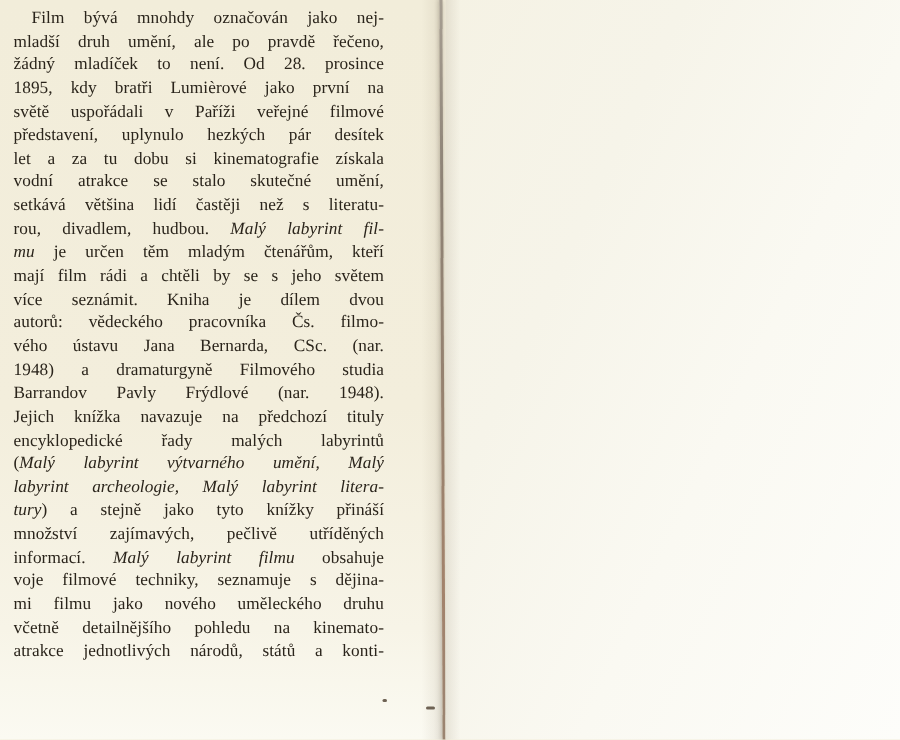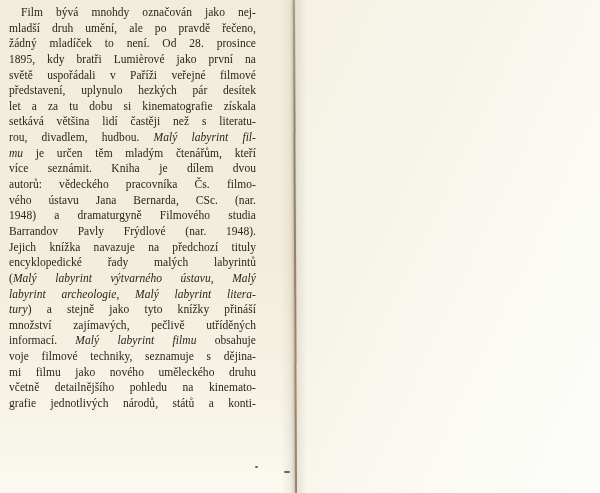--- a/index.html
+++ b/index.html
@@ -67,39 +67,41 @@
 
   <div class="page page-left">
     <div class="column" id="col-left">
         <div class="line indent"><span>Film bývá mnohdy označován jako nej-</span></div>
         <div class="line"><span>mladší druh umění, ale po pravdě řečeno,</span></div>
         <div class="line"><span>žádný mladíček to není. Od 28. prosince</span></div>
         <div class="line"><span>1895, kdy bratři Lumièrové jako první na</span></div>
         <div class="line"><span>světě uspořádali v Paříži veřejné filmové</span></div>
         <div class="line"><span>představení, uplynulo hezkých pár desítek</span></div>
         <div class="line"><span>let a za tu dobu si kinematografie získala</span></div>
+        <div class="line"><span>vodní atrakce se stalo skutečné umění,</span></div>
         <div class="line"><span>setkává většina lidí častěji než s literatu-</span></div>
         <div class="line"><span>rou, divadlem, hudbou. </span><span class="it">Malý labyrint fil-</span></div>
         <div class="line"><span class="it">mu</span><span> je určen těm mladým čtenářům, kteří</span></div>
+        <div class="line"><span>mají film rádi a chtěli by se s jeho světem</span></div>
         <div class="line"><span>více seznámit. Kniha je dílem dvou</span></div>
         <div class="line"><span>autorů: vědeckého pracovníka Čs. filmo-</span></div>
         <div class="line"><span>vého ústavu Jana Bernarda, CSc. (nar.</span></div>
         <div class="line"><span>1948) a dramaturgyně Filmového studia</span></div>
         <div class="line"><span>Barrandov Pavly Frýdlové (nar. 1948).</span></div>
         <div class="line"><span>Jejich knížka navazuje na předchozí tituly</span></div>
         <div class="line"><span>encyklopedické řady malých labyrintů</span></div>
-        <div class="line"><span>(</span><span class="it">Malý labyrint výtvarného ústavu, Malý</span></div>
+        <div class="line"><span>(</span><span class="it">Malý labyrint výtvarného umění, Malý</span></div>
         <div class="line"><span class="it">labyrint archeologie, Malý labyrint litera-</span></div>
         <div class="line"><span class="it">tury</span><span>) a stejně jako tyto knížky přináší</span></div>
         <div class="line"><span>množství zajímavých, pečlivě utříděných</span></div>
         <div class="line"><span>informací. </span><span class="it">Malý labyrint filmu</span><span> obsahuje</span></div>
         <div class="line"><span>voje filmové techniky, seznamuje s dějina-</span></div>
         <div class="line"><span>mi filmu jako nového uměleckého druhu</span></div>
         <div class="line"><span>včetně detailnějšího pohledu na kinemato-</span></div>
-        <div class="line"><span>grafie jednotlivých národů, států a konti-</span></div>
+        <div class="line"><span>atrakce jednotlivých národů, států a konti-</span></div>
       </div>
   </div>
 
   <div class="gutter-line"></div>
 
   <div class="page page-right">
     
   </div>
 
   <div class="speck" id="speck-1"></div>

